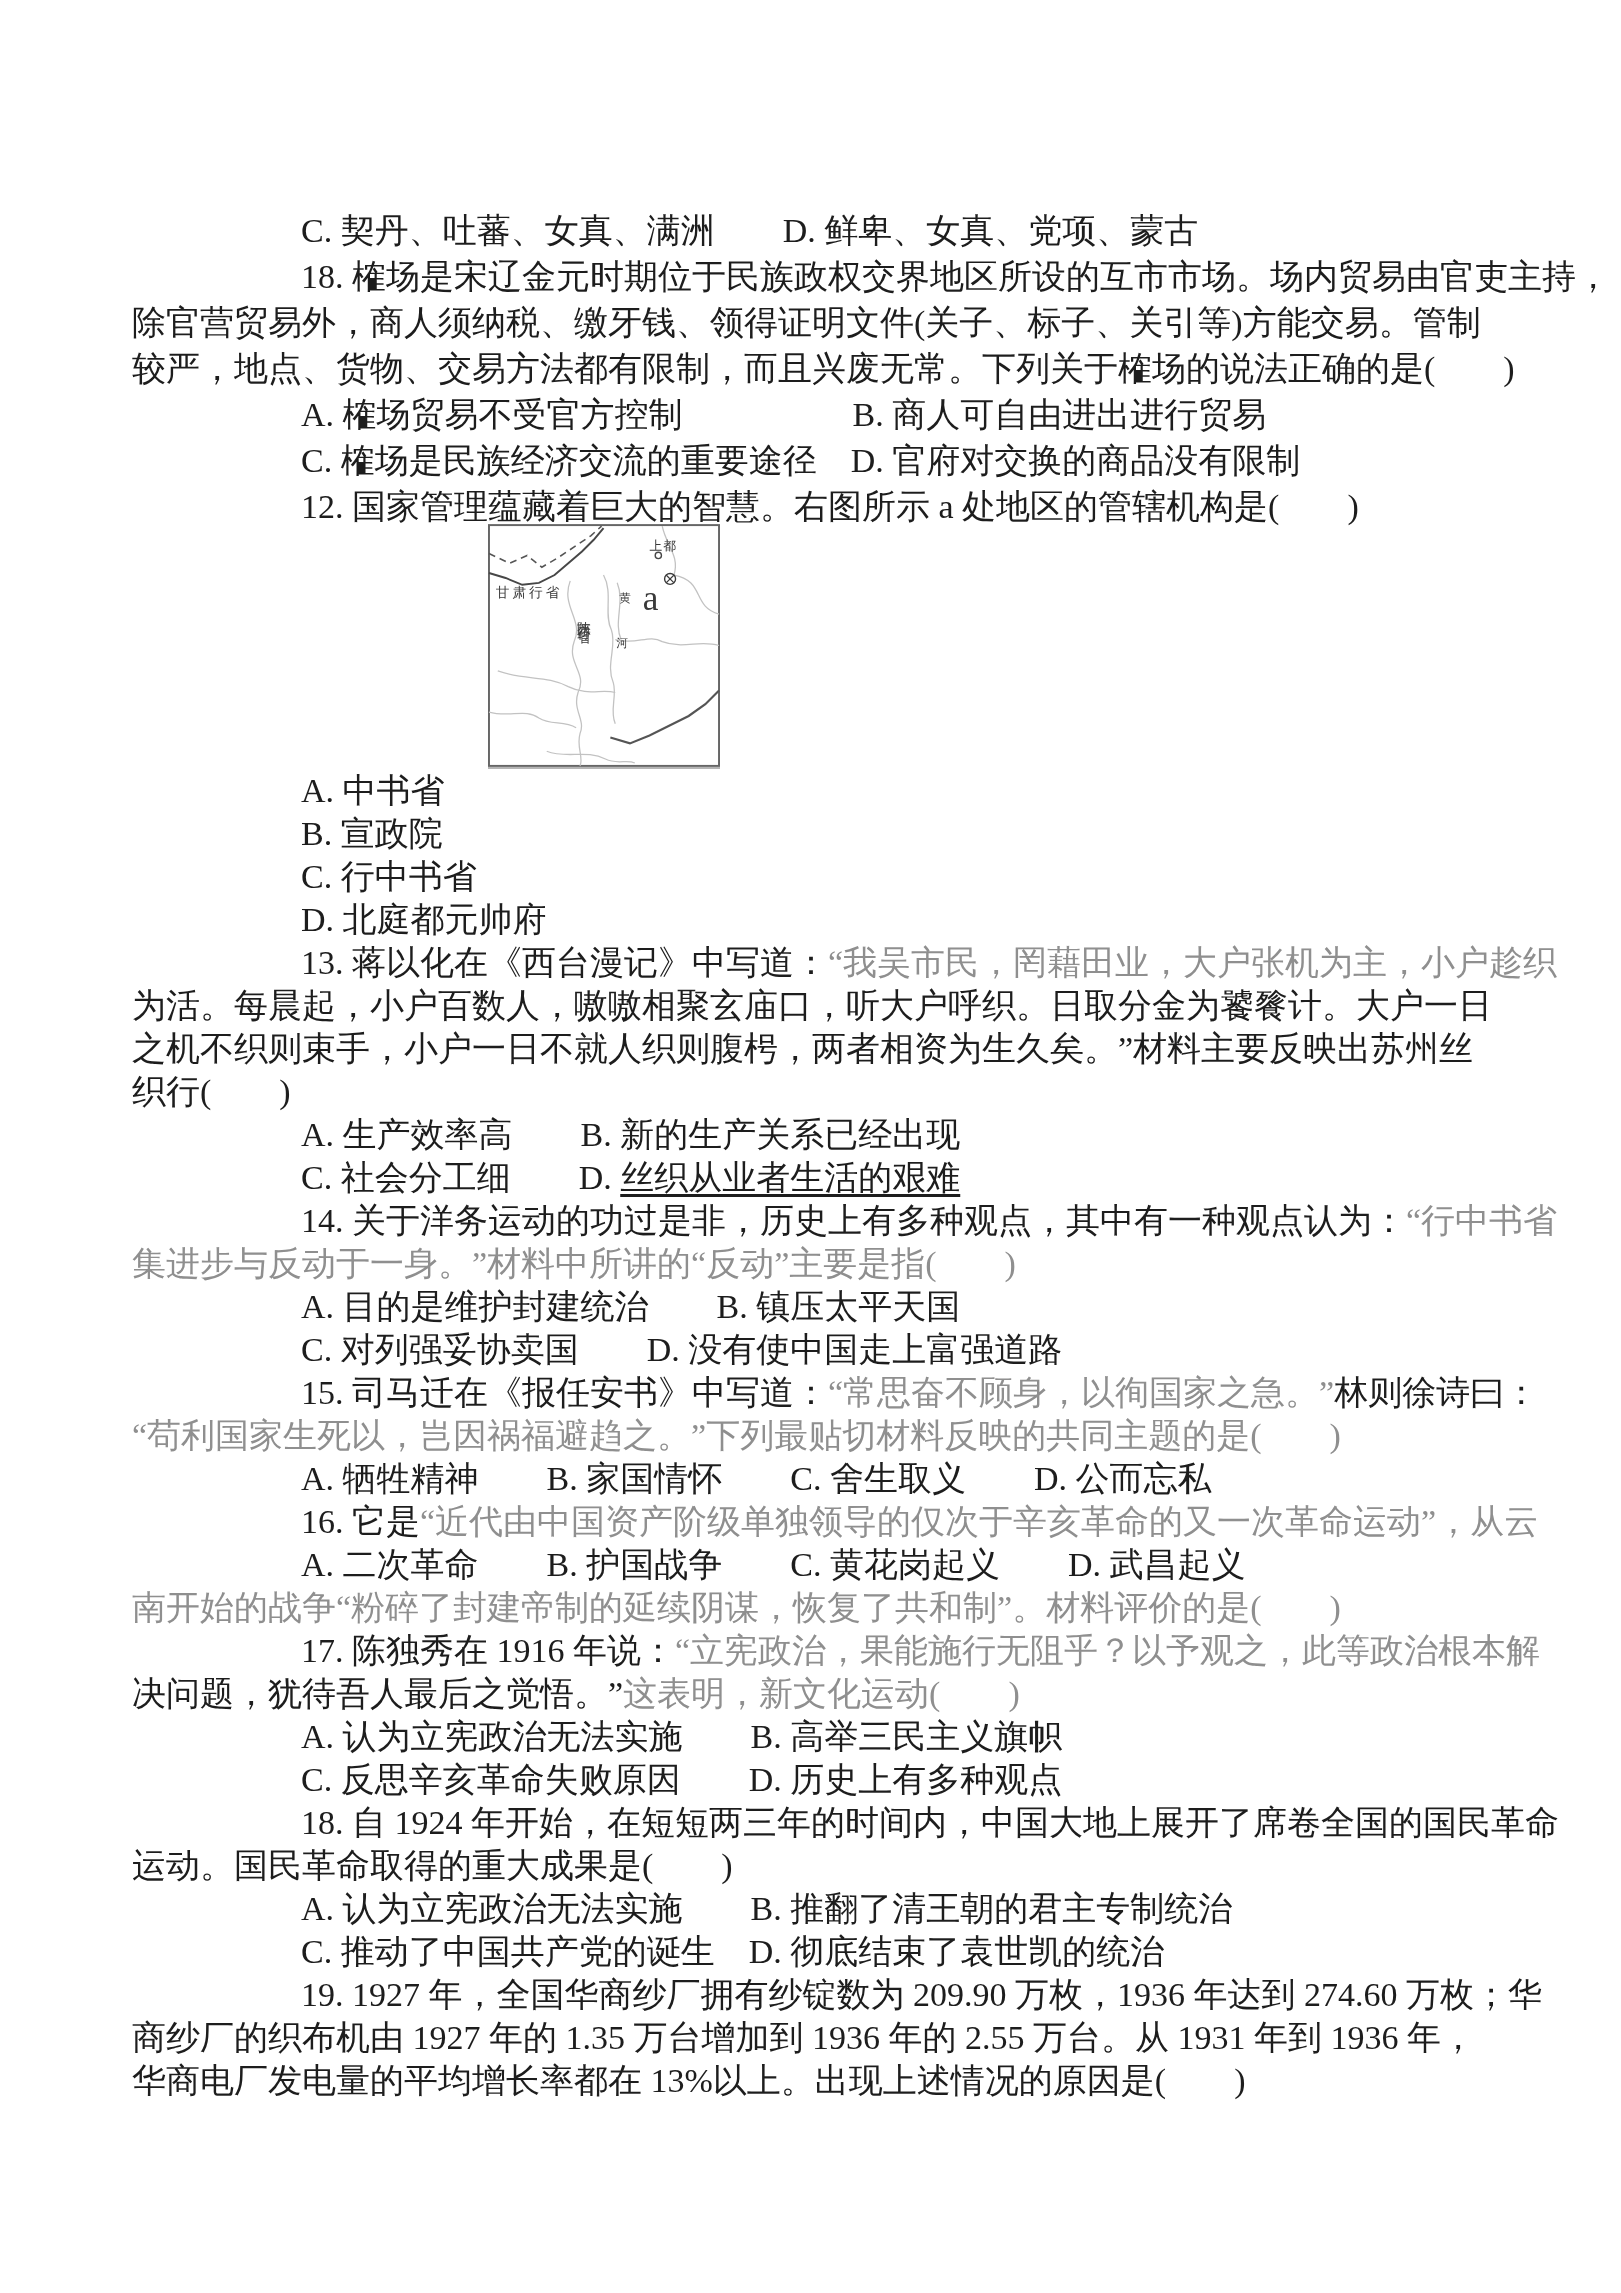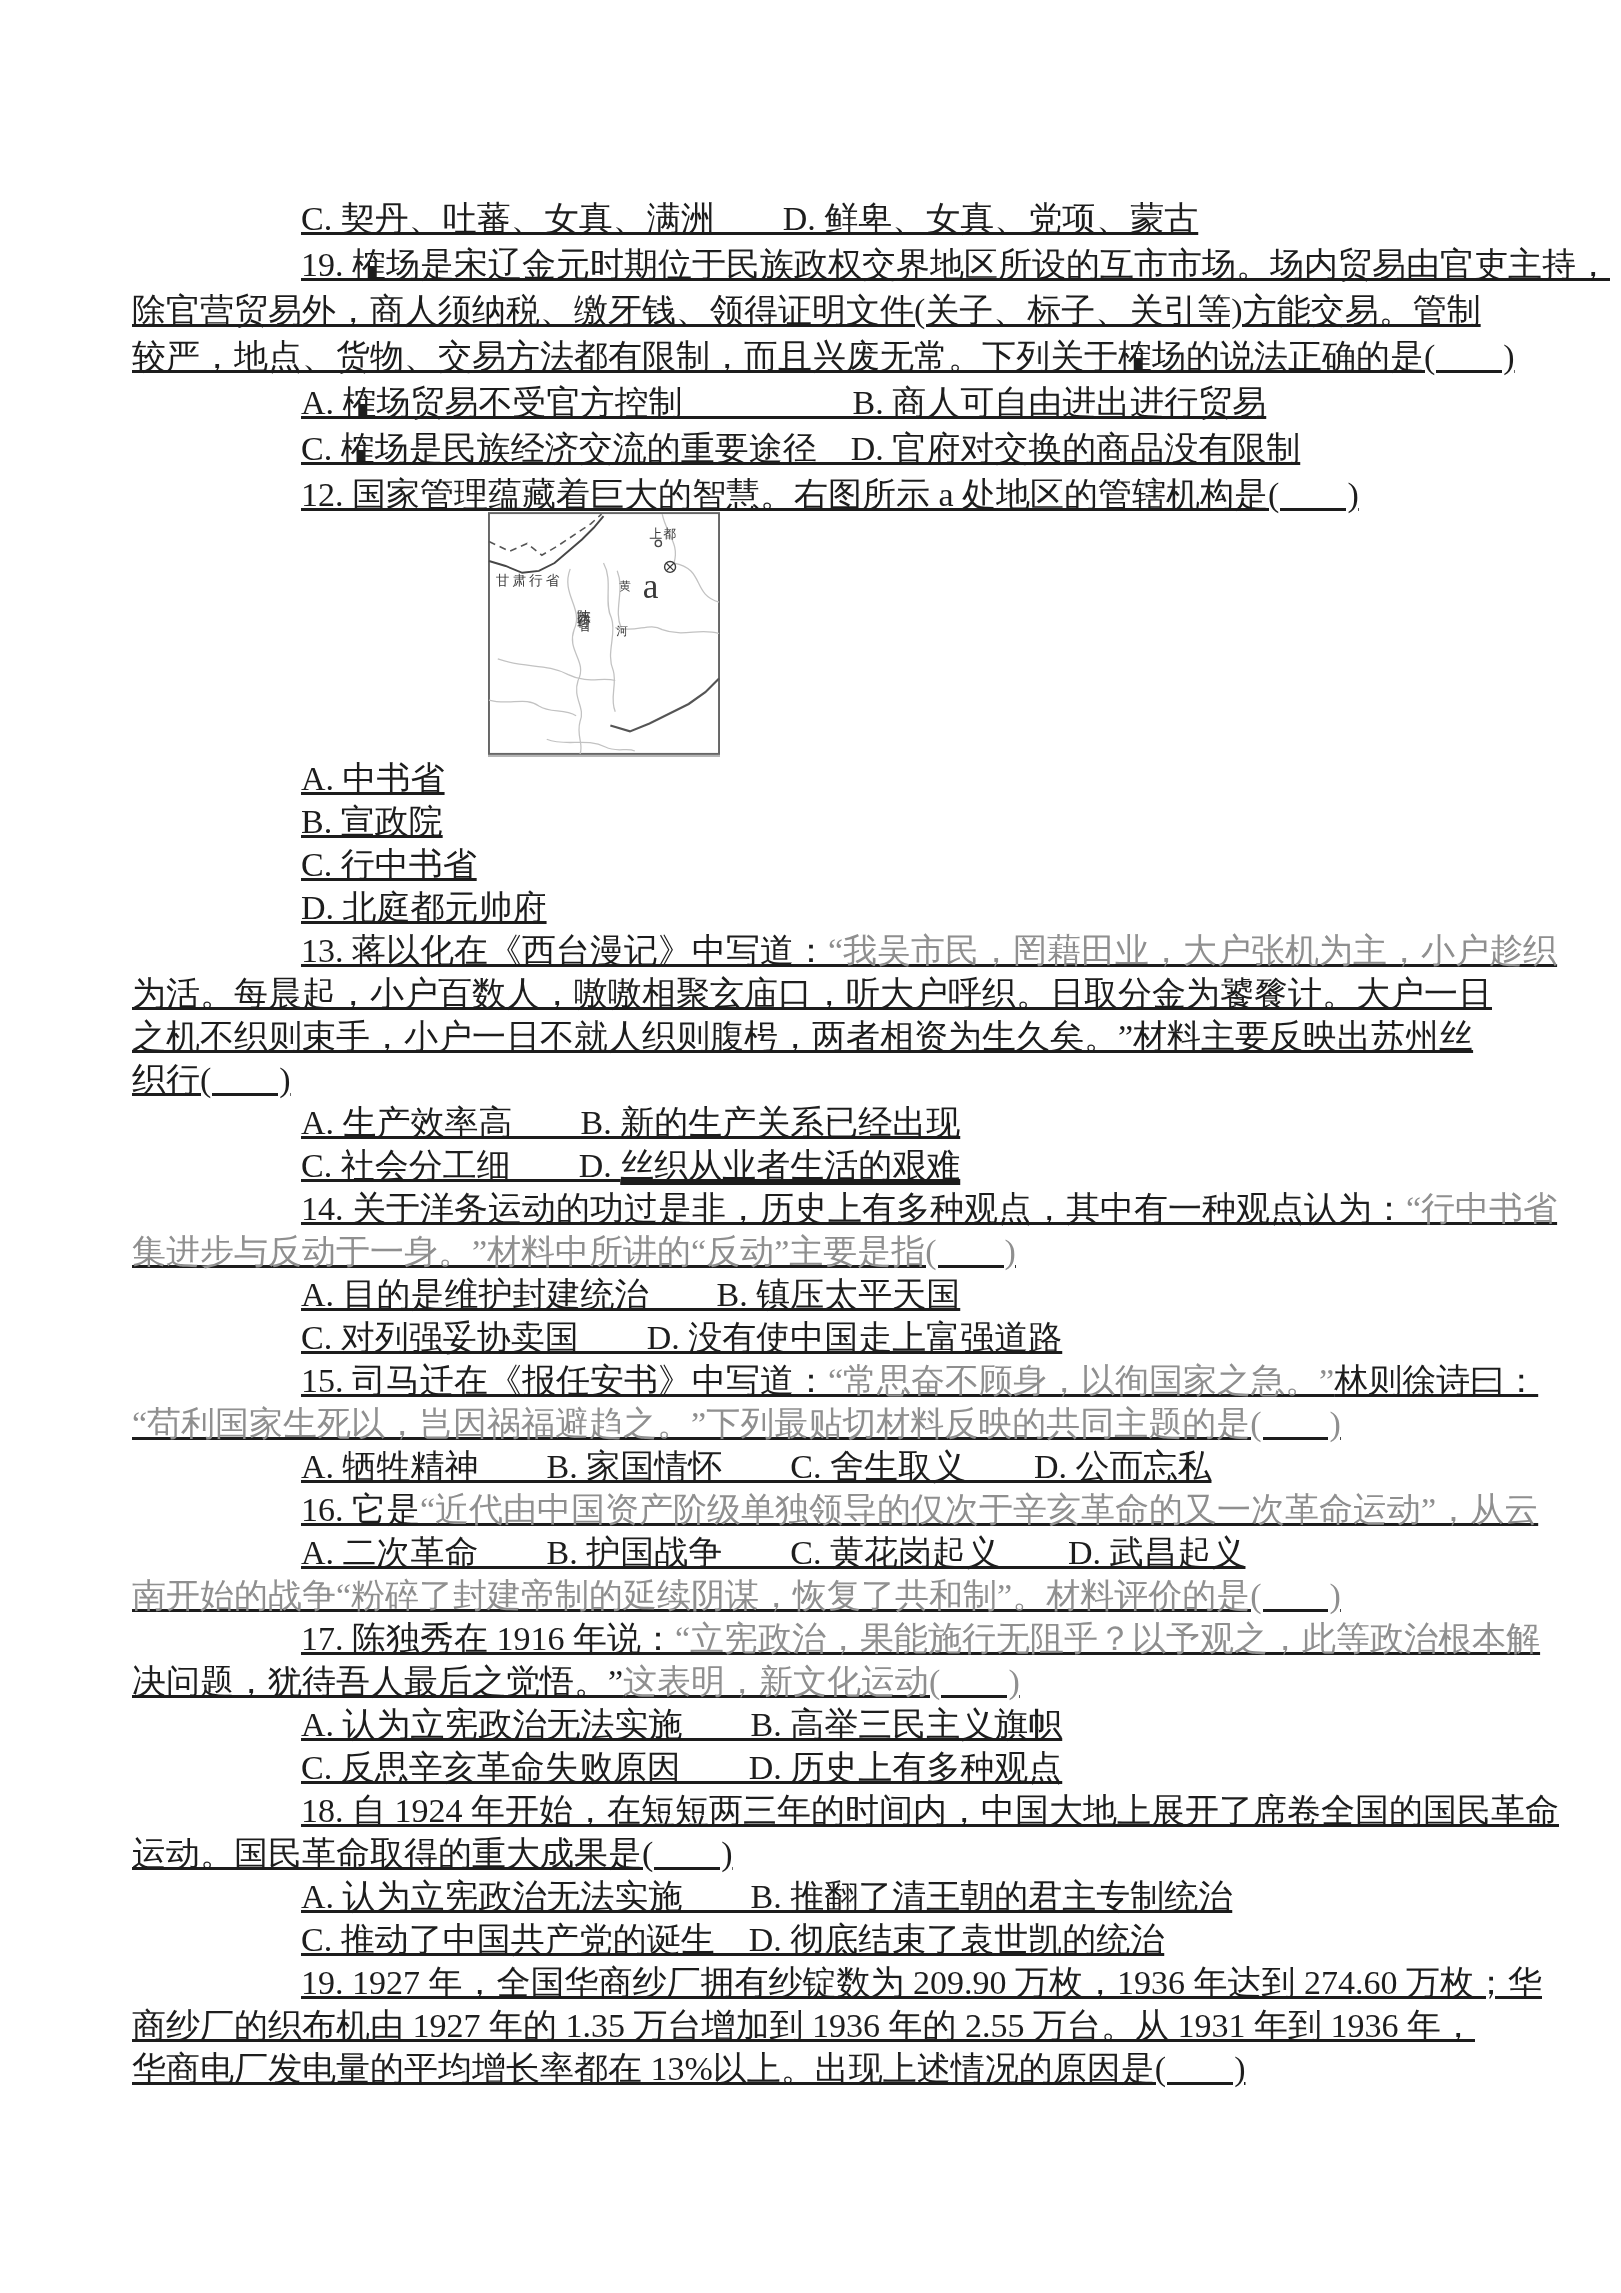--- a/index.html
+++ b/index.html
@@ -6,24 +6,23 @@
   body{
     width:1621px;height:2294px;
     background:#ffffff;
     font-family:"Liberation Serif","DejaVu Serif",serif;
     color:#1d1d1d;
     overflow:hidden;
     position:relative;
   }
   .doc{
     position:absolute;
-    left:132px;top:196px;
+    left:132px;top:208px;
     width:1362px;
     font-size:34px;
-    text-decoration:underline;
   }
   .line{
     white-space:pre;
     overflow:visible;
   }
   #block-top .line{line-height:46px;height:46px;}
   #block-bottom .line{line-height:43px;height:43px;}
   .ind{padding-left:169px;}
   .lt{color:#8f8f8f;margin-top:40px;}
   .ul{text-decoration:underline;text-underline-offset:4.9px;}
@@ -36,21 +35,21 @@
   .map-figure svg{display:block;}
   .mlabel{font-family:"Liberation Serif","DejaVu Serif",serif;fill:#3a3a3a;}
 </style>
 </head>
 <body>
 
 <div class="doc">
 
   <div id="block-top">
       <div class="line ind"><span>C. 契丹、吐蕃、女真、满洲　　D. 鲜卑、女真、党项、蒙古</span></div>
-      <div class="line ind"><span>19. 榷场是宋辽金元时期位于民族政权交界地区所设的互市市场。场内贸易由官吏主持，</span></div>
+      <div class="line ind"><span>18. 榷场是宋辽金元时期位于民族政权交界地区所设的互市市场。场内贸易由官吏主持，</span></div>
       <div class="line"><span>除官营贸易外，商人须纳税、缴牙钱、领得证明文件(关子、标子、关引等)方能交易。管制</span></div>
       <div class="line"><span>较严，地点、货物、交易方法都有限制，而且兴废无常。下列关于榷场的说法正确的是(　　)</span></div>
       <div class="line ind"><span>A. 榷场贸易不受官方控制　　　　　B. 商人可自由进出进行贸易</span></div>
       <div class="line ind"><span>C. 榷场是民族经济交流的重要途径　D. 官府对交换的商品没有限制</span></div>
       <div class="line ind"><span>12. 国家管理蕴藏着巨大的智慧。右图所示 a 处地区的管辖机构是(　　)</span></div>
     </div>
 
   <figure class="map-figure" style="margin-block:0;margin-inline:0;margin:-5.9px 0 0 356px;">
     <svg width="232" height="243" viewBox="0 0 237 248" style="font-size:35px">
 

